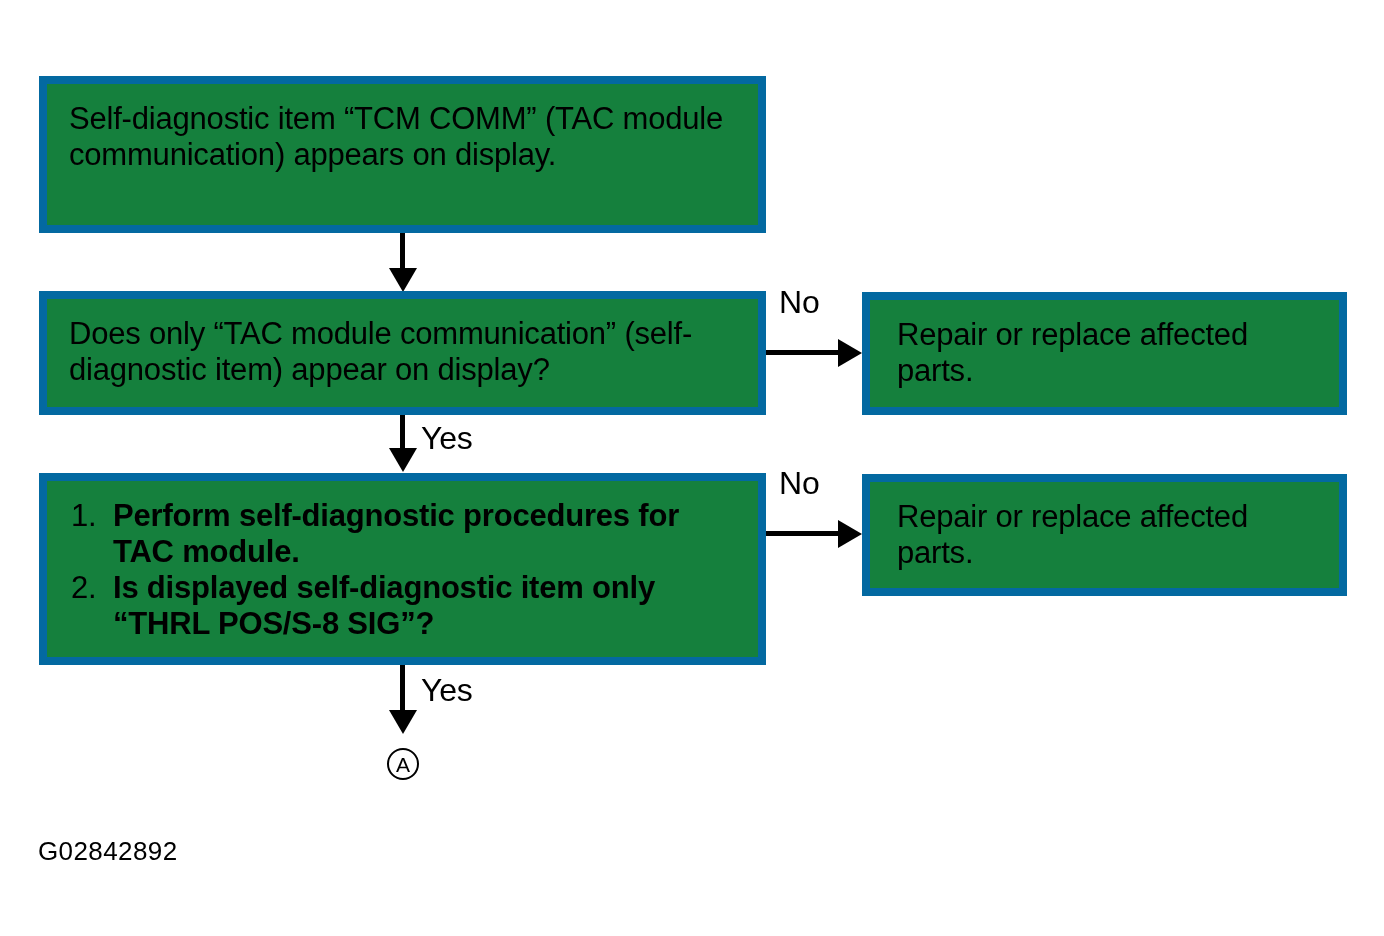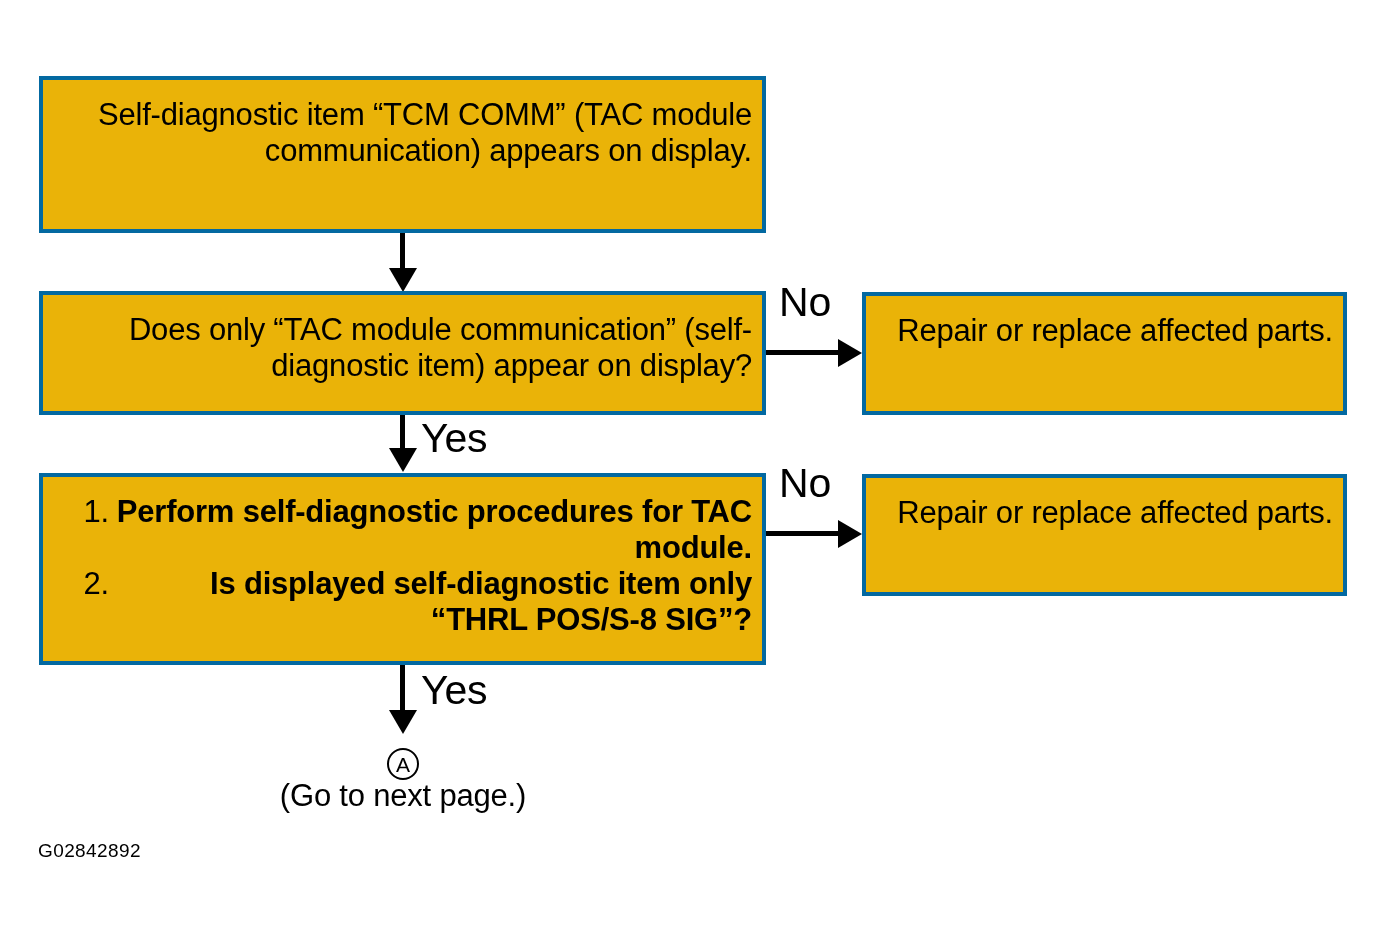--- a/index.html
+++ b/index.html
@@ -21,23 +21,22 @@
     position: absolute;
     left: 0; top: 0;
     width: 1384px;
     height: 936px;
   }
 
   
   .box {
     position: absolute;
     box-sizing: border-box;
-    border: 4px solid #0369a1;
-    background: #eab308;
-    text-align: right;
+    border: 8px solid #0369a1;
+    background: #15803d;
   }
   .box-text {
     position: absolute;
     left: 22px;
     right: 10px;
     font-size: 31px;
     line-height: 36px;
     letter-spacing: -0.2px;
     white-space: pre-line;
   }
@@ -121,21 +120,21 @@
 
   #conn-no-1-line  { left: 766px; top: 350px; width: 76px; }
   #conn-no-1-head  { left: 838px; top: 339px; }
 
   #conn-no-2-line  { left: 766px; top: 531px; width: 76px; }
   #conn-no-2-head  { left: 838px; top: 520px; }
 
   
   .branch-label {
     position: absolute;
-    font-size: 41px;
+    font-size: 32px;
     line-height: 34px;
     letter-spacing: -0.2px;
   }
   #label-no-1  { left: 779px; top: 285px; }
   #label-no-2  { left: 779px; top: 466px; }
   #label-yes-1 { left: 421px; top: 421px; }
   #label-yes-2 { left: 421px; top: 673px; }
 
   
   #connector-a {
@@ -163,21 +162,21 @@
     font-size: 31px;
     line-height: 36px;
     letter-spacing: -0.2px;
   }
 
   
   #figure-id {
     position: absolute;
     left: 38px;
     top: 837px;
-    font-size: 19px;
+    font-size: 26px;
     line-height: 28px;
     letter-spacing: 0.4px;
   }
 </style>
 </head>
 <body>
 
 <div class="canvas">
 
   <div class="box" id="box-symptom">
@@ -222,17 +221,16 @@
 
   <div class="box" id="box-repair-2">
     <div class="box-text">Repair or replace affected parts.</div>
   </div>
 
   <div class="vline" id="conn-yes-2-line"></div>
   <div class="arrow-down" id="conn-yes-2-head"></div>
   <div class="branch-label" id="label-yes-2">Yes</div>
 
   <div id="connector-a">A</div>
-  <div id="goto-next-page">(Go to next page.)</div>
 
   <div id="figure-id">G02842892</div>
 
 </div>
 
 </body></html>

